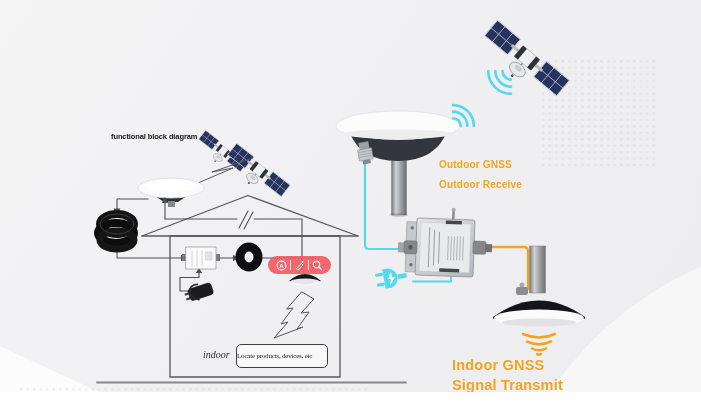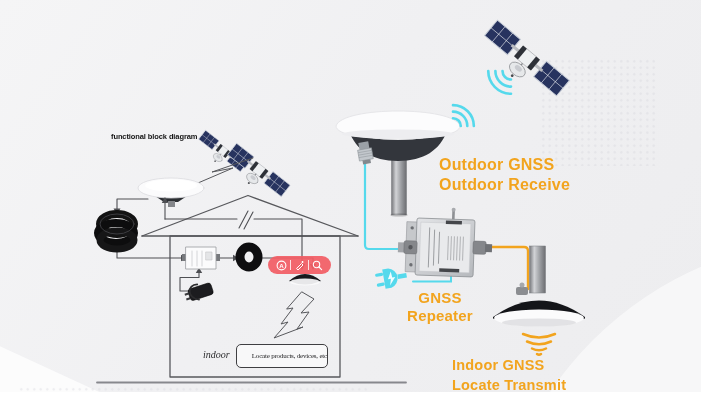--- a/index.html
+++ b/index.html
@@ -12,27 +12,27 @@
   
   .dots{position:absolute;background-image:radial-gradient(#dcdce1 1px,transparent 1.4px);background-size:6.5px 6.5px;}
   #dots-tr{left:540px;top:58px;width:118px;height:108px;opacity:.55;}
   #dots-bl{left:18px;top:386px;width:350px;height:34px;opacity:.45;}
   #swoosh-right{left:490px;top:238px;width:700px;height:700px;border-radius:50%;
     background:rgba(255,255,255,.55);}
   #swoosh-bl{left:0px;top:338px;width:160px;height:82px;background:rgba(255,255,255,.75);
     clip-path:polygon(0 10%,100% 100%,0 100%);}
   
   .callout{color:#F2A41E;font-weight:bold;letter-spacing:.2px;}
-  #outdoor-callout{left:439px;top:155px;font-size:16px;line-height:20px;}
+  #outdoor-callout{left:439px;top:155px;font-size:10px;line-height:20px;}
   #repeater-callout{left:392px;top:289px;width:96px;text-align:center;font-size:15px;line-height:18px;}
   #indoor-callout{left:452px;top:355px;width:172px;text-align:left;font-size:14.5px;line-height:20px;}
   #fbd-title{left:111px;top:132px;font-size:7.5px;font-weight:bold;color:#141414;letter-spacing:-.1px;}
   #indoor-word{left:203px;top:349px;font-size:10px;font-style:italic;color:#2b2b2d;font-family:"Liberation Serif",serif;}
   #note-box{left:236px;top:344px;width:90px;height:22px;border:1px solid #3f3f42;border-radius:5px;
-    display:flex;align-items:center;justify-content:flex-end;font-size:7px;letter-spacing:-.2px;
+    display:flex;align-items:center;justify-content:flex-start;font-size:7px;letter-spacing:-.2px;
     color:#1c1c1e;font-family:"Liberation Serif",serif;white-space:nowrap;background:rgba(255,255,255,.55);}
   
   #watermark-badge{left:268px;top:256px;width:63px;height:18px;border-radius:9px;
     background:rgba(242,92,100,.92);display:flex;align-items:center;justify-content:center;gap:3px;}
   #watermark-badge .divider{width:1px;height:10px;background:rgba(255,255,255,.8);}
   svg{display:block;}
 </style>
 </head>
 <body>
 
@@ -244,23 +244,19 @@
 
   <div class="abs" id="note-box">
     <span>Locate products, devices, etc</span>
   </div>
 
   <div class="abs callout" id="outdoor-callout">
     <div>Outdoor GNSS</div>
     <div>Outdoor Receive</div>
   </div>
 
-  <div class="abs callout" id="repeater-callout">
-    <div>GNSS</div>
-    <div>Repeater</div>
-  </div>
 
   <div class="abs callout" id="indoor-callout">
     <div>Indoor GNSS</div>
-    <div>Locate Transmit</div>
+    <div>Signal Transmit</div>
   </div>
 
 </div>
 
 </body></html>

